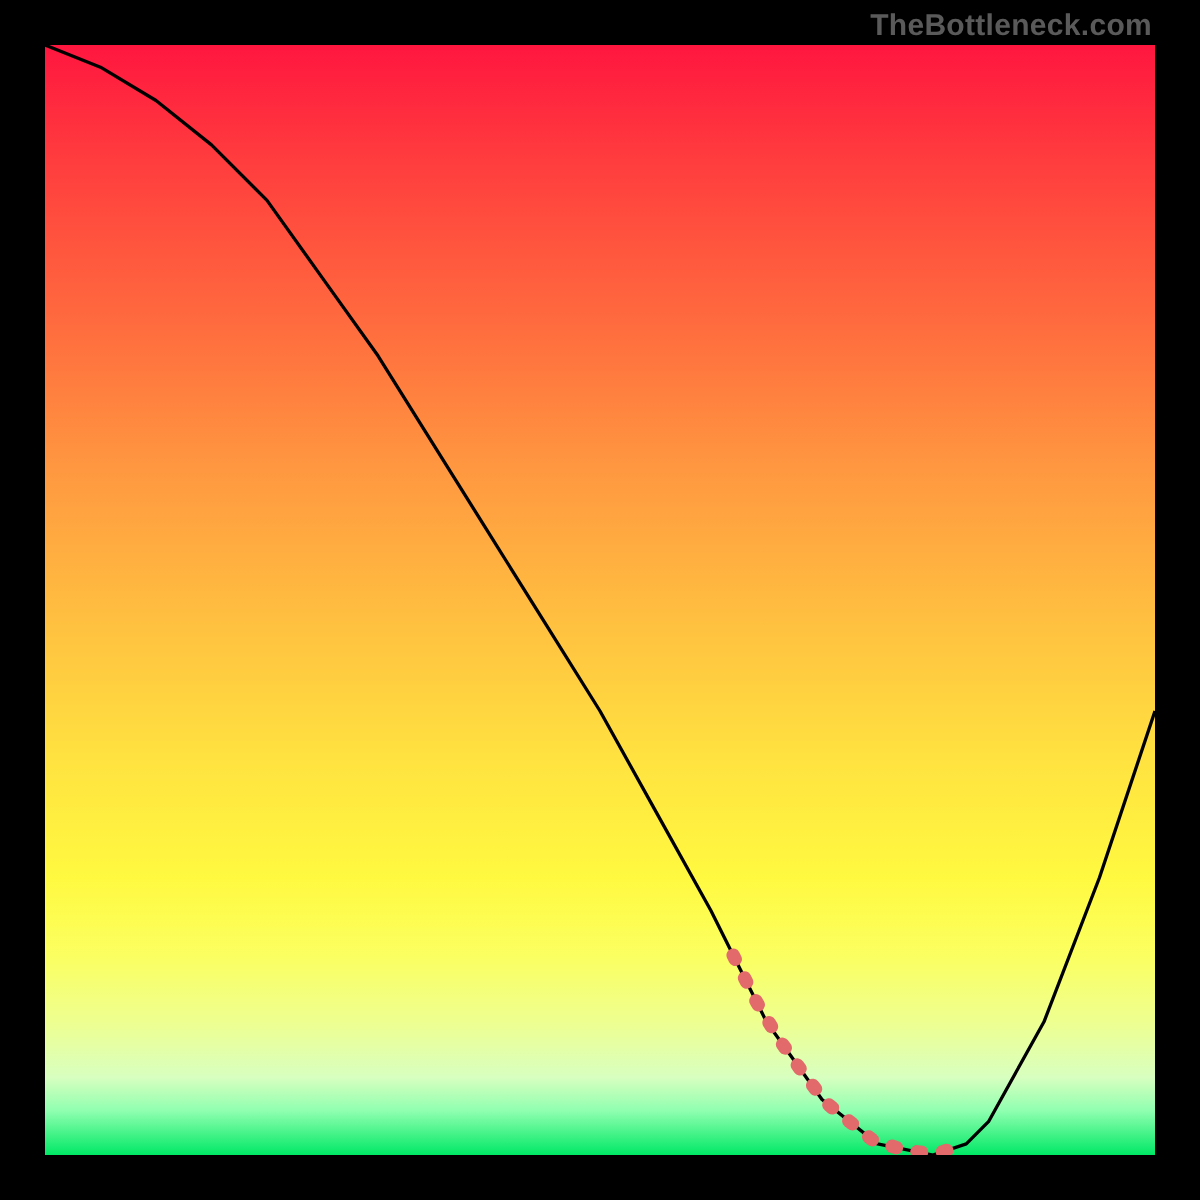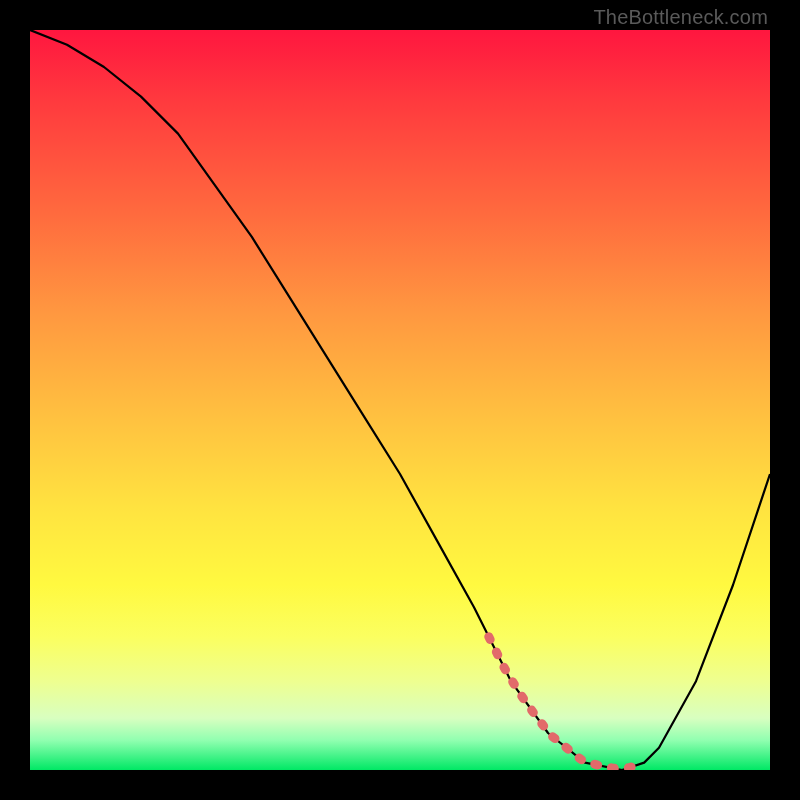--- a/index.html
+++ b/index.html
@@ -14,21 +14,21 @@
       #ff9740 38%,
       #ffc040 52%,
       #ffe440 65%,
       #fff940 75%,
       #fbff60 82%,
       #eeff90 88%,
       #d8ffc0 93%,
       #90ffb0 96%,
       #00e865 100%);
   }
-  .watermark { position: absolute; top: 6px; right: 32px; color: #5a5a5a; font-size: 20px; font-weight: normal; letter-spacing: 0.2px; z-index: 5; }
+  .watermark { position: absolute; top: 6px; right: 32px; color: #5a5a5a; font-size: 20px; font-weight: bold; letter-spacing: 0.2px; z-index: 5; }
   svg.curve { position: absolute; top: 0; left: 0; width: 100%; height: 100%; z-index: 3; }
   svg.band { position: absolute; top: 0; left: 0; width: 100%; height: 100%; z-index: 4; }
 </style>
 </head>
 <body>
 
 <div class="frame">
   <div class="watermark">TheBottleneck.com</div>
   <div class="plot-area">
     <div class="gradient-bg"></div>

